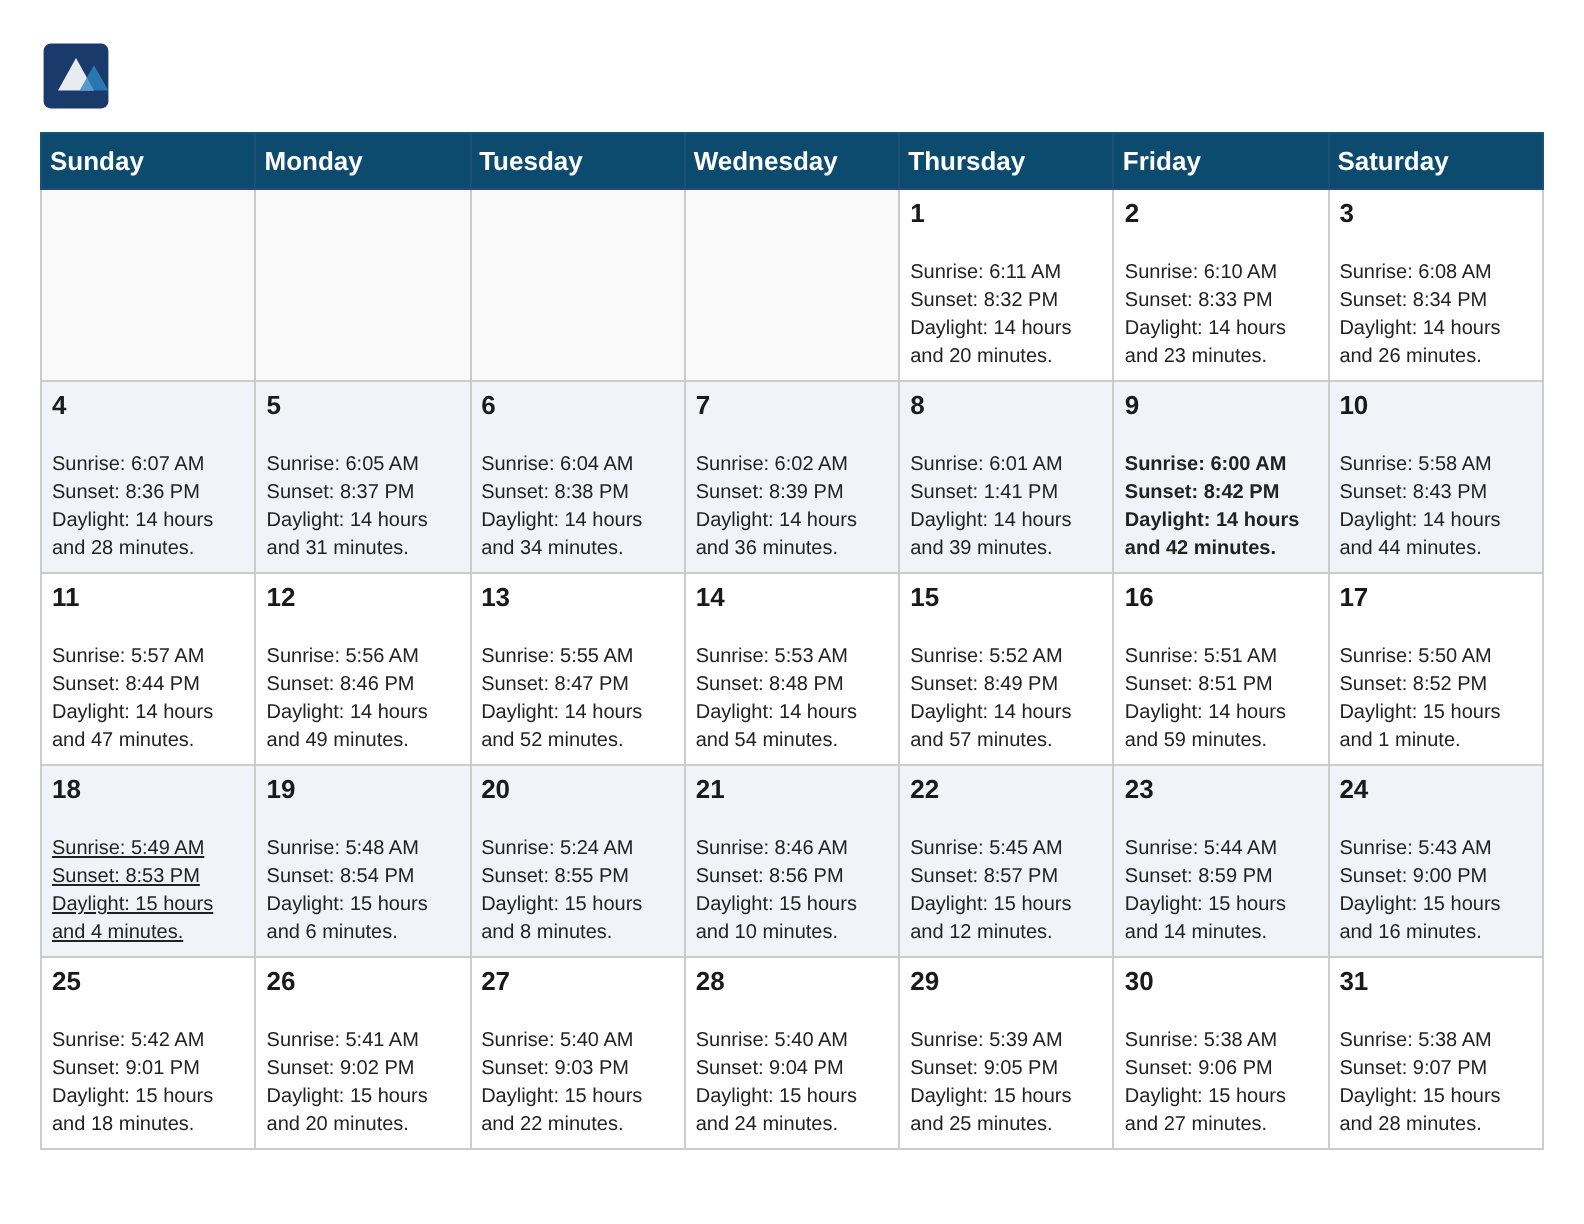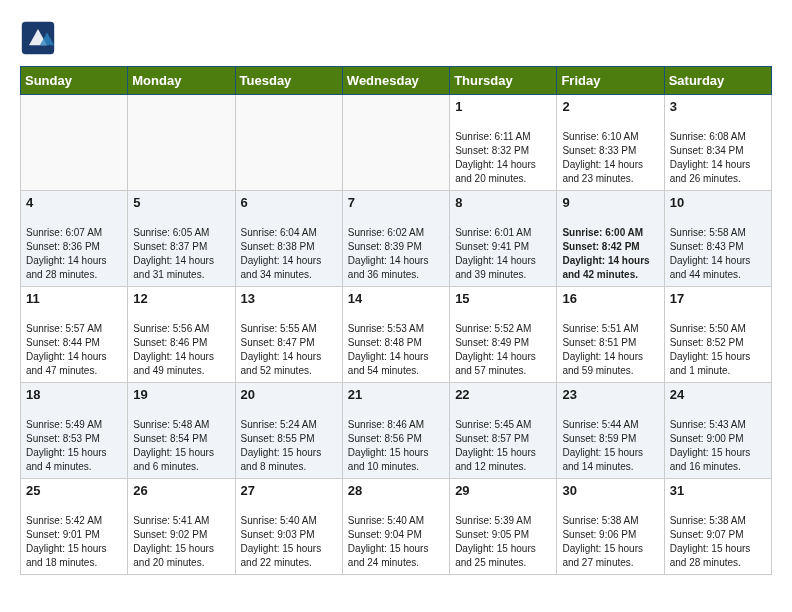--- a/index.html
+++ b/index.html
@@ -42,21 +42,21 @@
     .location {
       font-size: 16px;
       color: #333;
     }
     .calendar {
       width: 100%;
       border-collapse: collapse;
       border: 1px solid #ccc;
     }
     .calendar th {
-      background: #4d7c0f;
+      background: #0c4a6e;
       color: #fff;
       font-size: 13px;
       font-weight: bold;
       padding: 6px 4px;
       text-align: left;
       border: 1px solid #1a5276;
     }
     .calendar td {
       width: calc(100%/7);
       vertical-align: top;
@@ -176,21 +176,21 @@
         <td>
           <div class="day-number">7</div>
           <div class="day-info" style="white-space: pre-line;">Sunrise: 6:02 AM
 Sunset: 8:39 PM
 Daylight: 14 hours
 and 36 minutes.</div>
         </td>
         <td>
           <div class="day-number">8</div>
           <div class="day-info" style="white-space: pre-line;">Sunrise: 6:01 AM
-Sunset: 9:41 PM
+Sunset: 1:41 PM
 Daylight: 14 hours
 and 39 minutes.</div>
         </td>
         <td>
           <div class="day-number">9</div>
           <div class="day-info" style="white-space: pre-line; font-weight: bold;">Sunrise: 6:00 AM
 Sunset: 8:42 PM
 Daylight: 14 hours
 and 42 minutes.</div>
         </td>
@@ -249,21 +249,21 @@
           <div class="day-number">17</div>
           <div class="day-info" style="white-space: pre-line;">Sunrise: 5:50 AM
 Sunset: 8:52 PM
 Daylight: 15 hours
 and 1 minute.</div>
         </td>
       </tr>
       <tr class="row-alt">
         <td>
           <div class="day-number">18</div>
-          <div class="day-info" style="white-space: pre-line;">Sunrise: 5:49 AM
+          <div class="day-info" style="white-space: pre-line; text-decoration: underline;">Sunrise: 5:49 AM
 Sunset: 8:53 PM
 Daylight: 15 hours
 and 4 minutes.</div>
         </td>
         <td>
           <div class="day-number">19</div>
           <div class="day-info" style="white-space: pre-line;">Sunrise: 5:48 AM
 Sunset: 8:54 PM
 Daylight: 15 hours
 and 6 minutes.</div>

